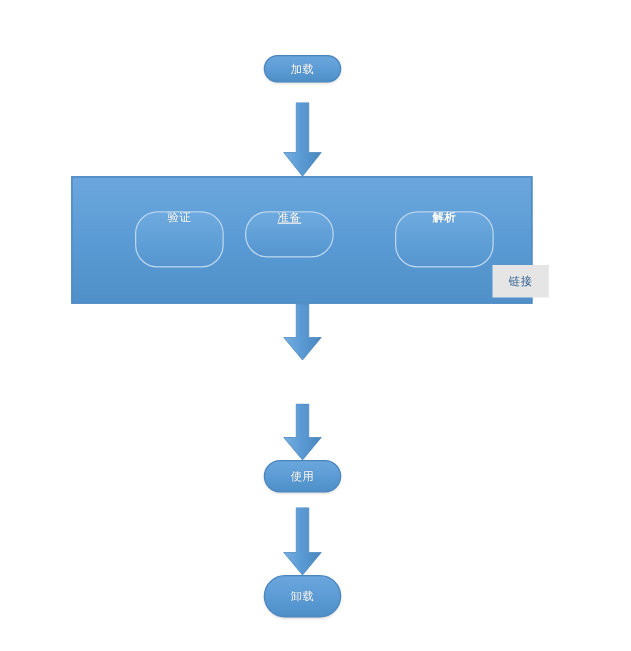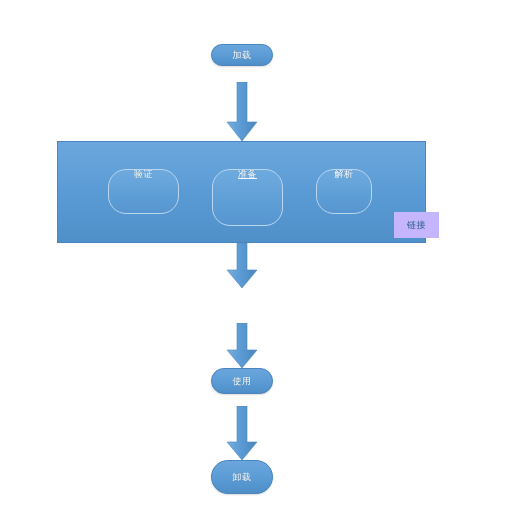--- a/index.html
+++ b/index.html
@@ -62,21 +62,21 @@
     color: #ffffff;
     font-size: 9px;
     letter-spacing: 0.5px;
     text-shadow: 0 0 1px rgba(0,0,0,0.2);
   }
 
   
   .callout {
     position: absolute;
     box-sizing: border-box;
-    background: #c4b5fd;
+    background: #e5e5e5;
     display: flex;
     align-items: center;
     justify-content: center;
     color: #2e5f8f;
     font-size: 9px;
     letter-spacing: 0.5px;
   }
 
   
   .arrow {
@@ -108,25 +108,25 @@
     </svg>
   </div>
 
   <div class="group-box" style="left:57px; top:141px; width:369px; height:102px;">
   </div>
 
   <div class="sub-node" style="left:108px; top:169px; width:71px; height:45px;">
     <span class="node-label">验证</span>
   </div>
 
-  <div class="sub-node" style="left:212px; top:169px; width:71px; height:57px;text-decoration:underline;">
+  <div class="sub-node" style="left:196px; top:169px; width:71px; height:37px;text-decoration:underline;">
     <span class="node-label">准备</span>
   </div>
 
-  <div class="sub-node" style="left:316px; top:169px; width:56px; height:45px;">
+  <div class="sub-node" style="left:316px; top:169px; width:79px; height:45px;font-weight:bold;">
     <span class="node-label">解析</span>
   </div>
 
   <div class="callout" style="left:394px; top:212px; width:45px; height:26px;">
     <span class="node-label">链接</span>
   </div>
 
   <div class="arrow" style="left:226px; top:243px; width:32px; height:46px;">
     <svg width="32" height="46" viewBox="0 0 32 46">
       <defs>

